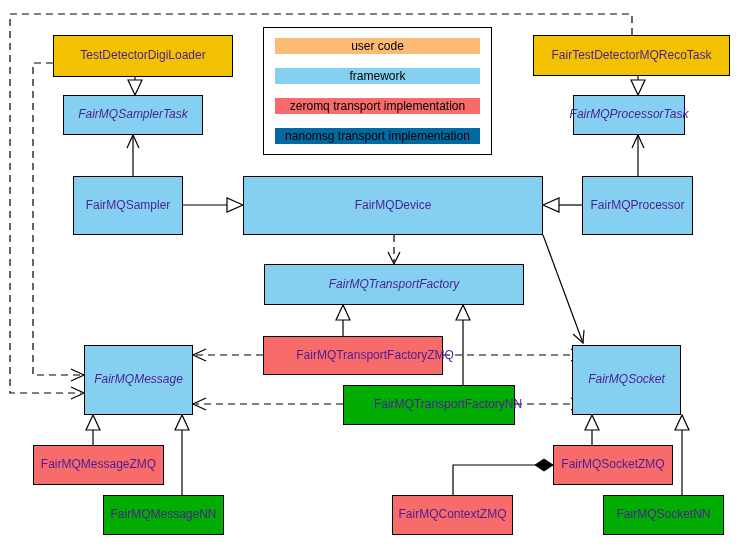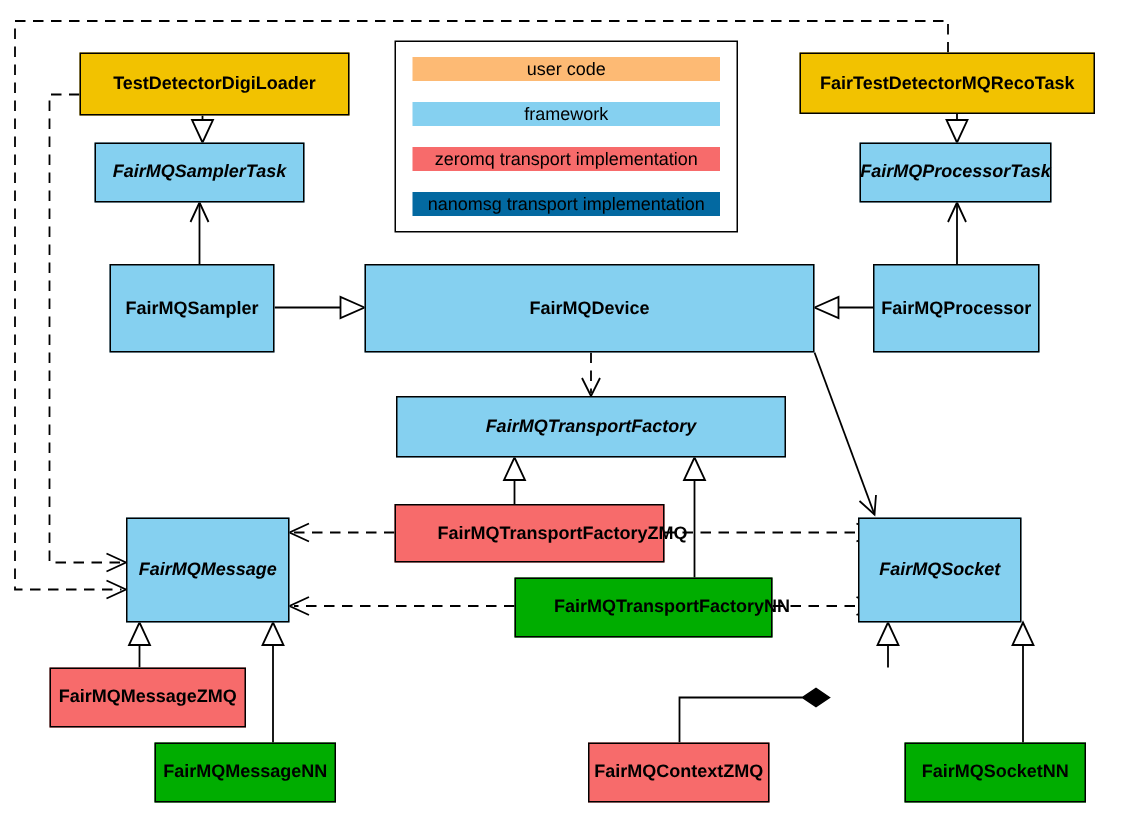--- a/index.html
+++ b/index.html
@@ -9,21 +9,21 @@
   }
   svg.edges { position:absolute; left:0; top:0; width:748px; height:549px; }
   .edge-line   { stroke:#000; stroke-width:1.2; fill:none; }
   .edge-dashed { stroke-dasharray:7,5; }
   .tri   { fill:#fff; stroke:#000; stroke-width:1.2; }
   .vee   { fill:none; stroke:#000; stroke-width:1.2; }
   .diam  { fill:#000; stroke:#000; }
   .node {
     position:absolute; box-sizing:border-box; border:1px solid #000;
     display:flex; align-items:center; justify-content:center;
-    font-weight:bold; font-size:12px; color:#000000; text-align:center;
+    font-weight:normal; font-size:12px; color:#4c1d95; text-align:center;
     line-height:1.1; padding:2px;
   }
   .abstract { font-style:italic; }
   .legend {
     position:absolute; left:263px; top:27px; width:229px; height:128px;
     box-sizing:border-box; border:1px solid #000; background:#fff;
     display:flex; flex-direction:column; justify-content:space-between;
     padding:10px 11px;
   }
   .legend-item {
@@ -150,21 +150,21 @@
     <div class="legend-item" style="background-color: rgb(247, 107, 107);">zeromq transport implementation</div>
     <div class="legend-item" style="background-color: #0369a1;">nanomsg transport implementation</div>
   </div>
 
   <div class="node" style="left: 53px; top: 35px; width: 180px; height: 42px; background-color: rgb(242, 194, 0);">TestDetectorDigiLoader</div>
 
   <div class="node" style="left: 533px; top: 35px; width: 197px; height: 41px; background-color: rgb(242, 194, 0);">FairTestDetectorMQRecoTask</div>
 
   <div class="node abstract" style="left: 63px; top: 95px; width: 140px; height: 40px; background-color: rgb(133, 208, 240);">FairMQSamplerTask</div>
 
-  <div class="node abstract" style="left: 573px; top: 95px; width: 128px; height: 40px; background-color: rgb(133, 208, 240);">FairMQProcessorTask</div>
+  <div class="node abstract" style="left: 573px; top: 95px; width: 112px; height: 40px; background-color: rgb(133, 208, 240);">FairMQProcessorTask</div>
 
   <div class="node" style="left: 73px; top: 176px; width: 110px; height: 59px; background-color: rgb(133, 208, 240);">FairMQSampler</div>
 
   <div class="node" style="left: 243px; top: 176px; width: 300px; height: 59px; background-color: rgb(133, 208, 240);">FairMQDevice</div>
 
   <div class="node" style="left: 582px; top: 176px; width: 111px; height: 59px; background-color: rgb(133, 208, 240);">FairMQProcessor</div>
 
   <div class="node abstract" style="left: 264px; top: 264px; width: 260px; height: 41px; background-color: rgb(133, 208, 240);">FairMQTransportFactory</div>
 
   <div class="node" style="left: 263px; top: 336px; width: 180px; height: 39px; background-color: rgb(247, 107, 107); padding-left: 46px;">FairMQTransportFactoryZMQ</div>
@@ -174,16 +174,17 @@
   <div class="node abstract" style="left: 84px; top: 345px; width: 109px; height: 70px; background-color: rgb(133, 208, 240);">FairMQMessage</div>
 
   <div class="node abstract" style="left: 572px; top: 345px; width: 109px; height: 70px; background-color: rgb(133, 208, 240);">FairMQSocket</div>
 
   <div class="node" style="left: 33px; top: 445px; width: 131px; height: 40px; background-color: rgb(247, 107, 107);">FairMQMessageZMQ</div>
 
   <div class="node" style="left: 103px; top: 495px; width: 121px; height: 40px; background-color: rgb(0, 173, 0);">FairMQMessageNN</div>
 
   <div class="node" style="left: 392px; top: 495px; width: 121px; height: 40px; background-color: rgb(247, 107, 107);">FairMQContextZMQ</div>
 
+  <div class="node" style="left: 553px; top: 445px; width: 120px; height: 40px; background-color: rgb(247, 107, 107);">FairMQSocketZMQ</div>
 
   <div class="node" style="left: 603px; top: 495px; width: 121px; height: 40px; background-color: rgb(0, 173, 0);">FairMQSocketNN</div>
 
 </div>
 
 </body></html>

